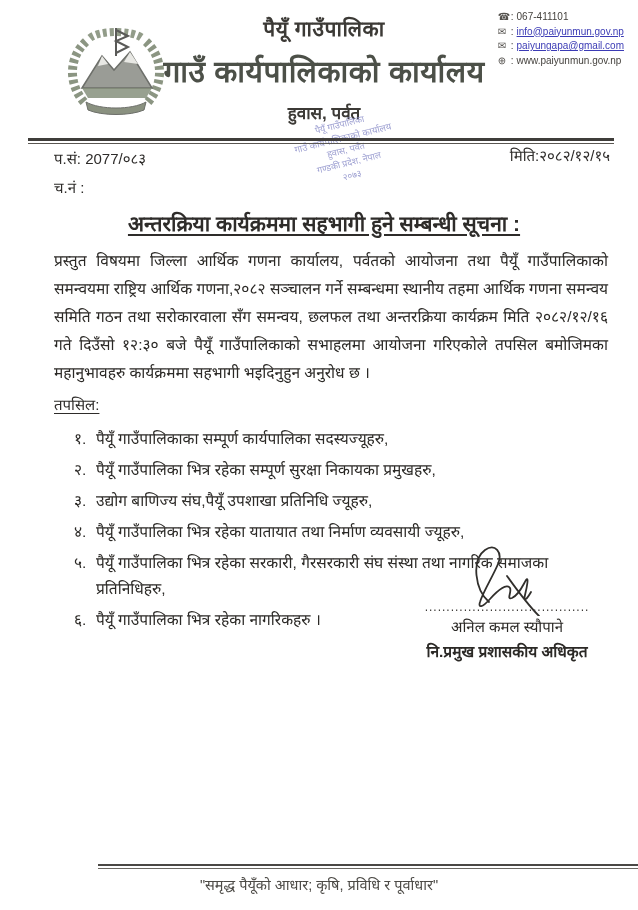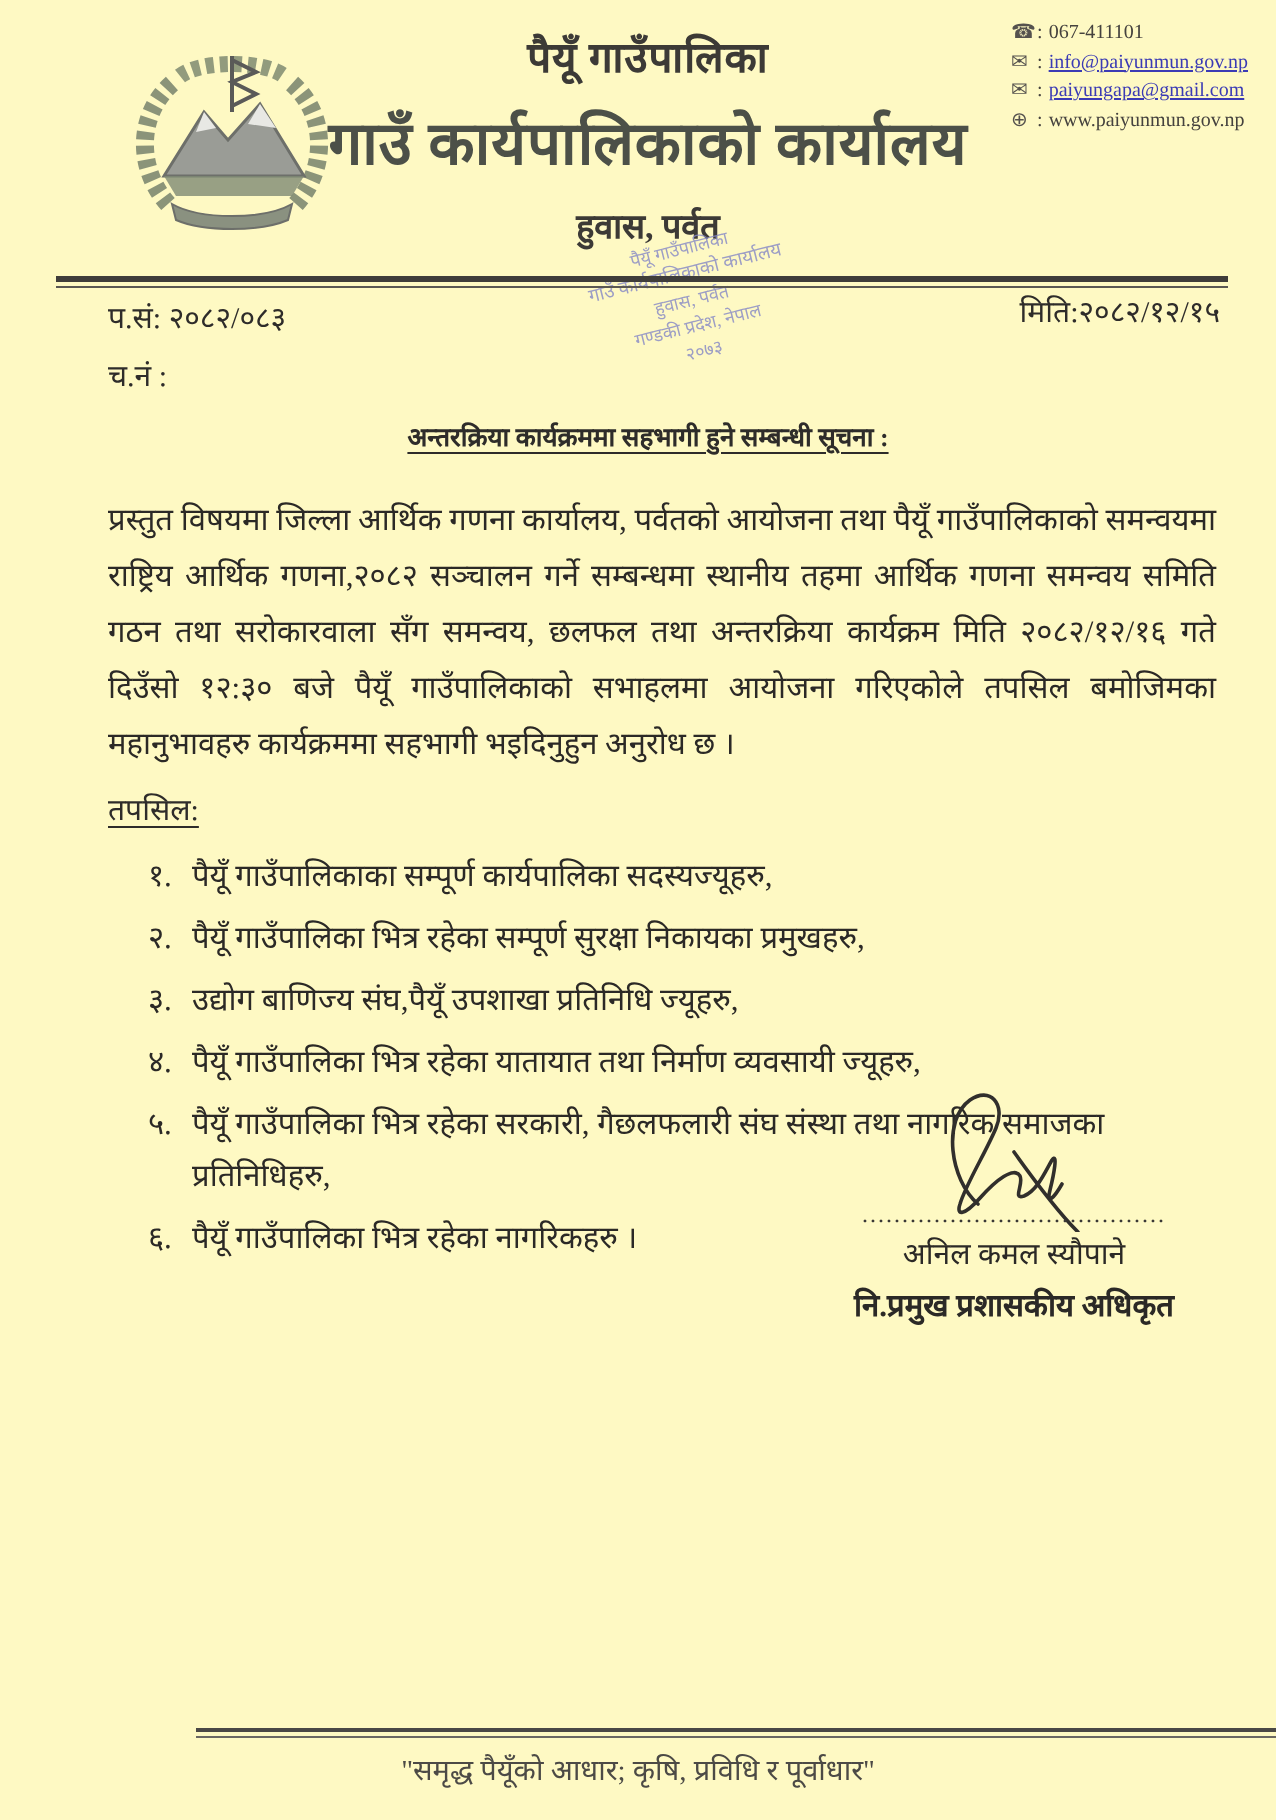--- a/index.html
+++ b/index.html
@@ -1,19 +1,19 @@
 <!DOCTYPE html>
 <html><head>
 <meta charset="utf-8">
 <style>
   html,body{margin:0;padding:0;background:#e8e8e6;}
   .page{
     position:relative;width:638px;height:910px;margin:0 auto;
-    background:#fef9c3;overflow:hidden;
-    font-family:Liberation Serif, serif;
+    background:#ffffff;overflow:hidden;
+    font-family:Liberation Sans, sans-serif;
     color:#2e2c2a;
   }
   
   .logo{position:absolute;left:60px;top:22px;width:112px;height:104px;}
   .head-center{position:absolute;left:120px;right:110px;top:14px;text-align:center;}
   .muni-name{font-size:21px;font-weight:bold;color:#3c3a36;letter-spacing:.5px;}
   .office-name{font-size:30px;font-weight:bold;color:#4c5048;margin-top:8px;letter-spacing:.5px;}
   .addr{font-size:17px;font-weight:bold;color:#3c3a36;margin-top:10px;}
   .contact{position:absolute;right:14px;top:10px;font-size:10px;line-height:14.5px;color:#45423e;white-space:nowrap;}
   .contact .row{display:flex;align-items:center;}
@@ -27,21 +27,21 @@
   .refno{position:absolute;left:54px;top:148px;font-size:15px;}
   .chno{position:absolute;left:54px;top:177px;font-size:15px;}
   .date{position:absolute;right:28px;top:145px;font-size:15px;}
   
   .stamp{position:absolute;left:256px;top:118px;width:180px;text-align:center;
     transform:rotate(-14deg);color:#8588c6;opacity:.8;font-size:9px;line-height:13px;
     pointer-events:none;}
   .stamp .s2{font-size:9.5px;}
   
   .subject{position:absolute;left:0;right:0;top:209px;text-align:center;}
-  .subject span{font-size:13px;font-weight:bold;text-decoration:underline;text-underline-offset:3px;margin-left:10px;}
+  .subject span{font-size:21px;font-weight:bold;text-decoration:underline;text-underline-offset:3px;margin-left:10px;}
   
   .body-par{position:absolute;left:54px;right:30px;top:247px;
     font-size:15.5px;line-height:28px;text-align:justify;color:#2b2926;}
   .tapasil{position:absolute;left:54px;top:394px;font-size:15px;
     text-decoration:underline;text-underline-offset:3px;}
   
   .list{position:absolute;left:74px;top:426px;width:546px;font-size:15.5px;color:#2b2926;}
   .list .item{display:flex;margin-bottom:5px;line-height:26px;}
   .list .num{width:22px;flex:0 0 22px;}
   
@@ -112,21 +112,21 @@
   <div class="stamp">
     <div>पैयूँ गाउँपालिका</div>
     <div class="s2">गाउँ कार्यपालिकाको कार्यालय</div>
     <div>हुवास, पर्वत</div>
     <div>गण्डकी प्रदेश, नेपाल</div>
     <div>२०७३</div>
   </div>
 
   <div class="head-rule"></div>
 
-  <div class="refno">प.सं: २०८२/०८३</div>
+  <div class="refno">प.सं: 2077/०८३</div>
   <div class="chno">च.नं :</div>
   <div class="date">मिति:२०८२/१२/१५</div>
 
   <div class="subject">
     <span>अन्तरक्रिया कार्यक्रममा सहभागी हुने सम्बन्धी सूचना :</span>
   </div>
 
   <div class="body-par">प्रस्तुत विषयमा जिल्ला आर्थिक गणना कार्यालय, पर्वतको आयोजना तथा पैयूँ गाउँपालिकाको समन्वयमा राष्ट्रिय आर्थिक गणना,२०८२ सञ्चालन गर्ने सम्बन्धमा स्थानीय तहमा आर्थिक गणना समन्वय समिति गठन तथा सरोकारवाला सँग समन्वय, छलफल तथा अन्तरक्रिया कार्यक्रम मिति २०८२/१२/१६ गते दिउँसो १२:३० बजे पैयूँ गाउँपालिकाको सभाहलमा आयोजना गरिएकोले तपसिल बमोजिमका महानुभावहरु कार्यक्रममा सहभागी भइदिनुहुन अनुरोध छ ।</div>
 
   <div class="tapasil">तपसिल:</div>
@@ -143,21 +143,21 @@
     <div class="item">
       <span class="num">३.</span>
       <span>उद्योग बाणिज्य संघ,पैयूँ उपशाखा प्रतिनिधि ज्यूहरु,</span>
     </div>
     <div class="item">
       <span class="num">४.</span>
       <span>पैयूँ गाउँपालिका भित्र रहेका यातायात तथा निर्माण व्यवसायी ज्यूहरु,</span>
     </div>
     <div class="item">
       <span class="num">५.</span>
-      <span>पैयूँ गाउँपालिका भित्र रहेका सरकारी, गैछलफलारी संघ संस्था तथा नागरिक समाजका प्रतिनिधिहरु,</span>
+      <span>पैयूँ गाउँपालिका भित्र रहेका सरकारी, गैरसरकारी संघ संस्था तथा नागरिक समाजका प्रतिनिधिहरु,</span>
     </div>
     <div class="item">
       <span class="num">६.</span>
       <span>पैयूँ गाउँपालिका भित्र रहेका नागरिकहरु ।</span>
     </div>
   </div>
 
   <div class="sigblock">
     <svg class="sig-svg" width="120" height="74" viewBox="0 0 120 74">
       <path d="M42 60 C28 48 24 18 38 8 C48 1 56 10 51 22 C46 34 36 50 33 60 C31 66 35 66 43 57 C51 48 60 41 63 46 C65 50 59 58 65 56 C72 53 76 43 79 38 C82 34 80 45 78 53 C76 61 80 57 84 50 M60 34 C70 48 82 64 92 74" fill="none" stroke="#312f2c" stroke-width="1.8" stroke-linecap="round"></path>

